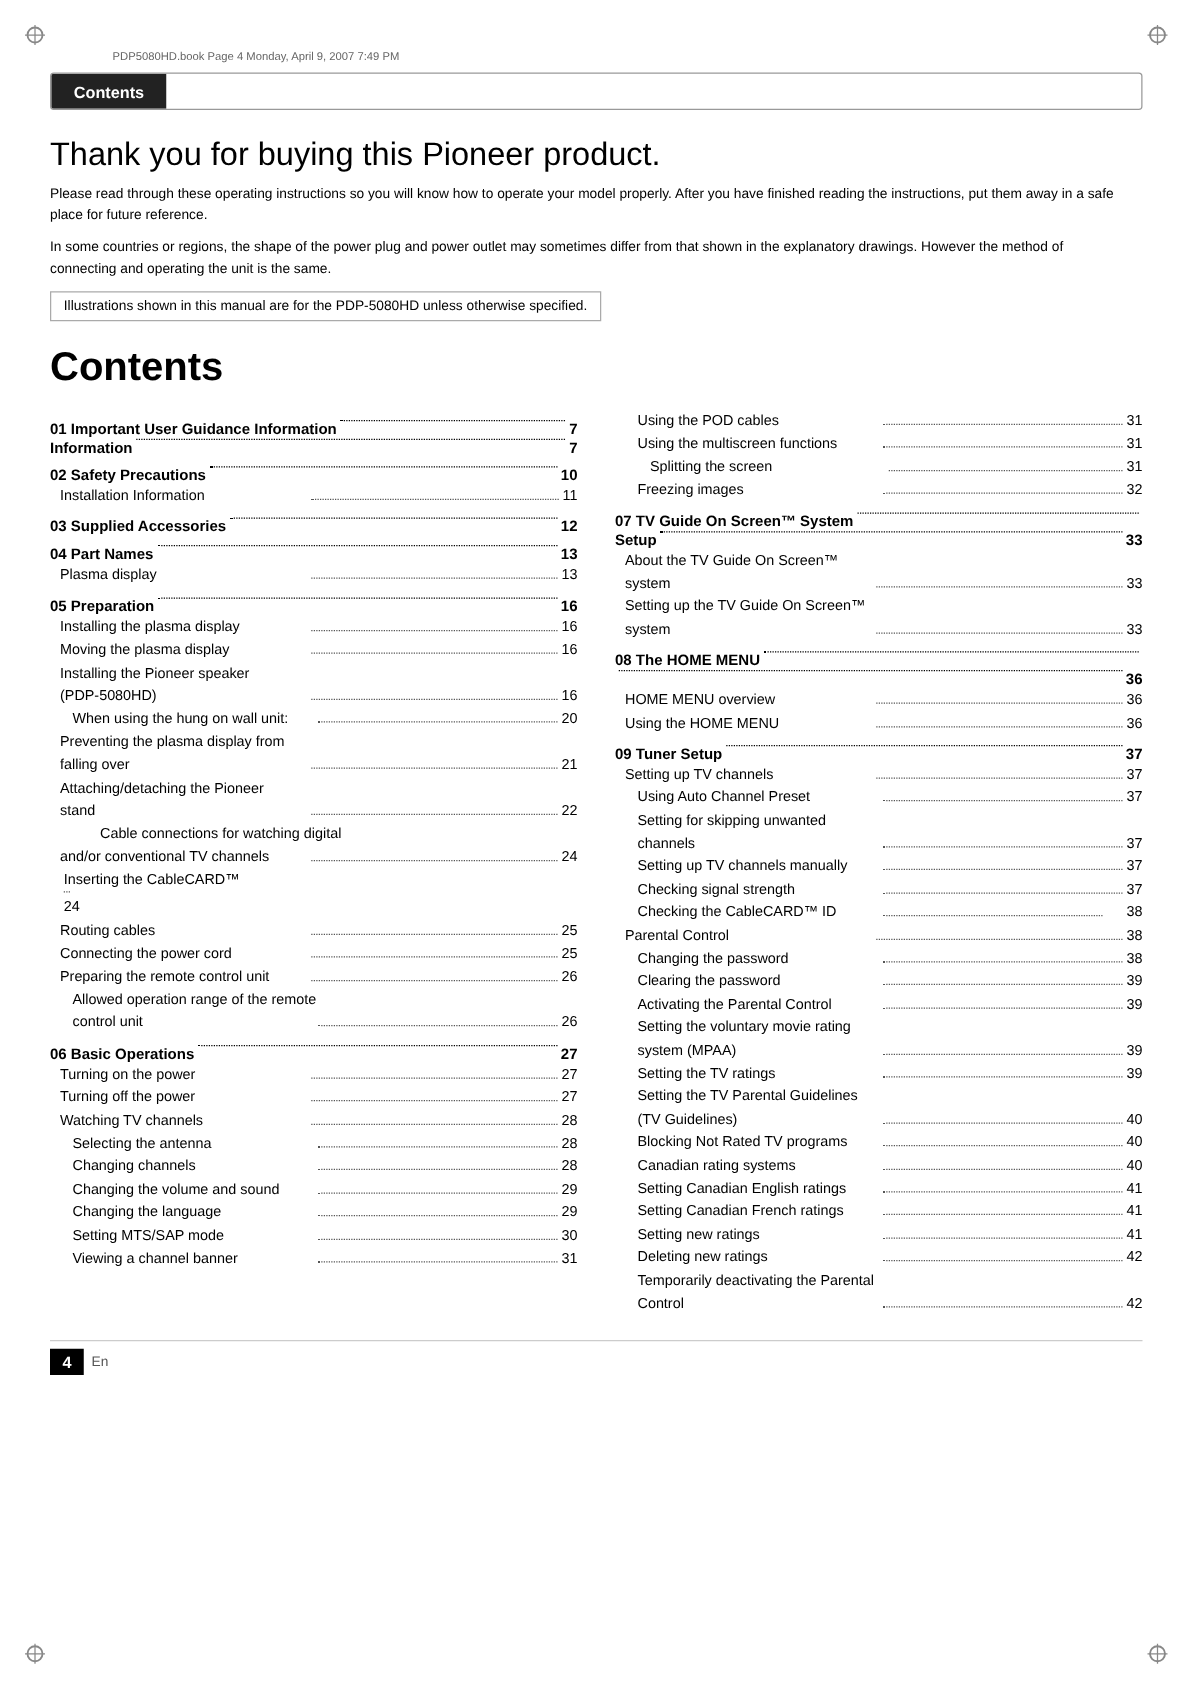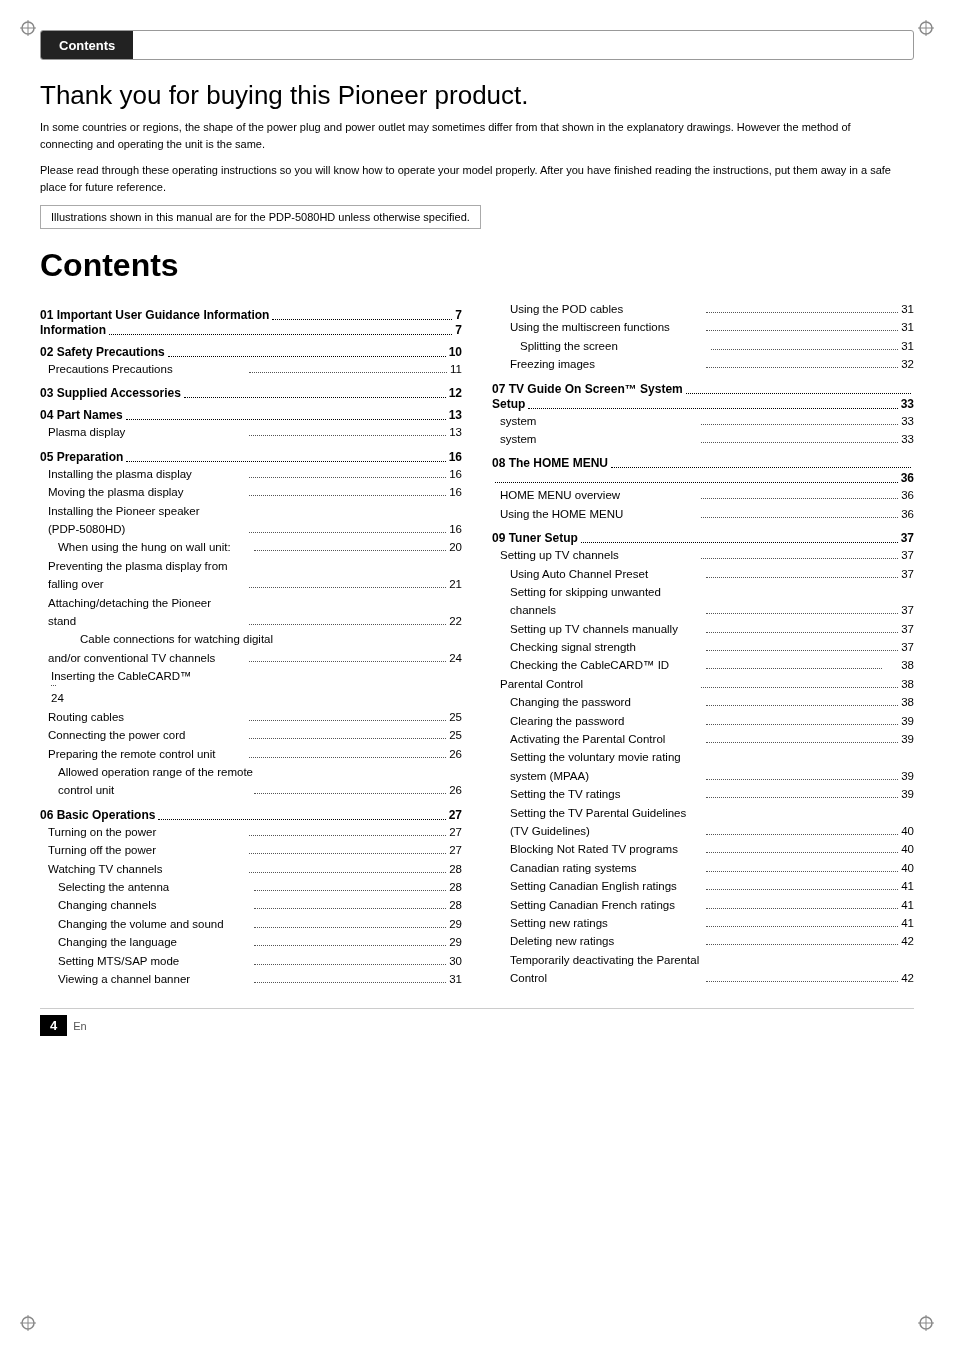--- a/index.html
+++ b/index.html
@@ -158,21 +158,21 @@
       margin-right: 6px;
     }
 
     .page-lang {
       font-size: 11px;
       color: #555;
     }
 
     .section-header-row {
       display: flex;
-      align-items: flex-end;
+      align-items: flex-start;
       font-weight: bold;
       font-size: 12px;
       margin-bottom: 1px;
     }
     .section-header-row .sh-label {
       white-space: nowrap;
       font-weight: bold;
     }
     .section-header-row .sh-dots {
       flex: 1;
@@ -212,29 +212,30 @@
       </svg>
   </div>
   <div class="corner-mark corner-br">
     <svg viewBox="0 0 20 20">
         <circle cx="10" cy="10" r="6" fill="none" stroke="#888" stroke-width="1.5"></circle>
         <line x1="10" y1="2" x2="10" y2="18" stroke="#888" stroke-width="1"></line>
         <line x1="2" y1="10" x2="18" y2="10" stroke="#888" stroke-width="1"></line>
       </svg>
   </div>
 
+  <div class="file-info">PDP5080HD.book  Page 4  Monday, April 9, 2007  7:49 PM</div>
 
   <div class="header-bar-wrapper">
     <div class="header-bar-inner">Contents</div>
   </div>
 
   <div>
     <h1 class="thank-you-title">Thank you for buying this Pioneer product.</h1>
+    <p class="thank-you-text">Please read through these operating instructions so you will know how to operate your model properly. After you have finished reading the instructions, put them away in a safe place for future reference.</p>
     <p class="thank-you-text">In some countries or regions, the shape of the power plug and power outlet may sometimes differ from that shown in the explanatory drawings. However the method of connecting and operating the unit is the same.</p>
-    <p class="thank-you-text">Please read through these operating instructions so you will know how to operate your model properly. After you have finished reading the instructions, put them away in a safe place for future reference.</p>
     <div class="illustration-note">Illustrations shown in this manual are for the PDP-5080HD unless otherwise specified.</div>
   </div>
 
   <h2 class="contents-title">Contents</h2>
 
   <div class="toc-columns">
 
     <div class="toc-left" id="toc-left-container">
         <div>
           <div class="section-header-row" style="margin-top: 8px;">
@@ -250,21 +251,21 @@
         </div>
         <div>
           <div class="section-header-row" style="margin-top: 8px;">
             <span class="sh-label">02 Safety Precautions</span>
             <span class="sh-dots"></span>
             <span class="sh-page">10</span>
           </div>
         </div>
         <div>
           <div class="toc-item" style="padding-left: 8px;">
-            <span class="toc-item-label">Precautions Precautions</span>
+            <span class="toc-item-label">Installation Information</span>
             <span class="toc-dots"></span>
             <span class="toc-page">11</span>
           </div>
         </div>
         <div>
           <div class="section-header-row" style="margin-top: 8px;">
             <span class="sh-label">03 Supplied Accessories</span>
             <span class="sh-dots"></span>
             <span class="sh-page">12</span>
           </div>
@@ -507,23 +508,33 @@
             <span class="sh-page"></span>
           </div>
           <div class="section-header-row">
             <span class="sh-label">Setup</span>
             <span class="sh-dots"></span>
             <span class="sh-page">33</span>
           </div>
         </div>
         <div>
           <div class="toc-item" style="padding-left: 8px;">
+            <span class="toc-item-label">About the TV Guide On Screen™</span>
+          </div>
+        </div>
+        <div>
+          <div class="toc-item" style="padding-left: 8px;">
             <span class="toc-item-label">system</span>
             <span class="toc-dots"></span>
             <span class="toc-page">33</span>
+          </div>
+        </div>
+        <div>
+          <div class="toc-item" style="padding-left: 8px;">
+            <span class="toc-item-label">Setting up the TV Guide On Screen™</span>
           </div>
         </div>
         <div>
           <div class="toc-item" style="padding-left: 8px;">
             <span class="toc-item-label">system</span>
             <span class="toc-dots"></span>
             <span class="toc-page">33</span>
           </div>
         </div>
         <div style="margin-top: 8px;">

